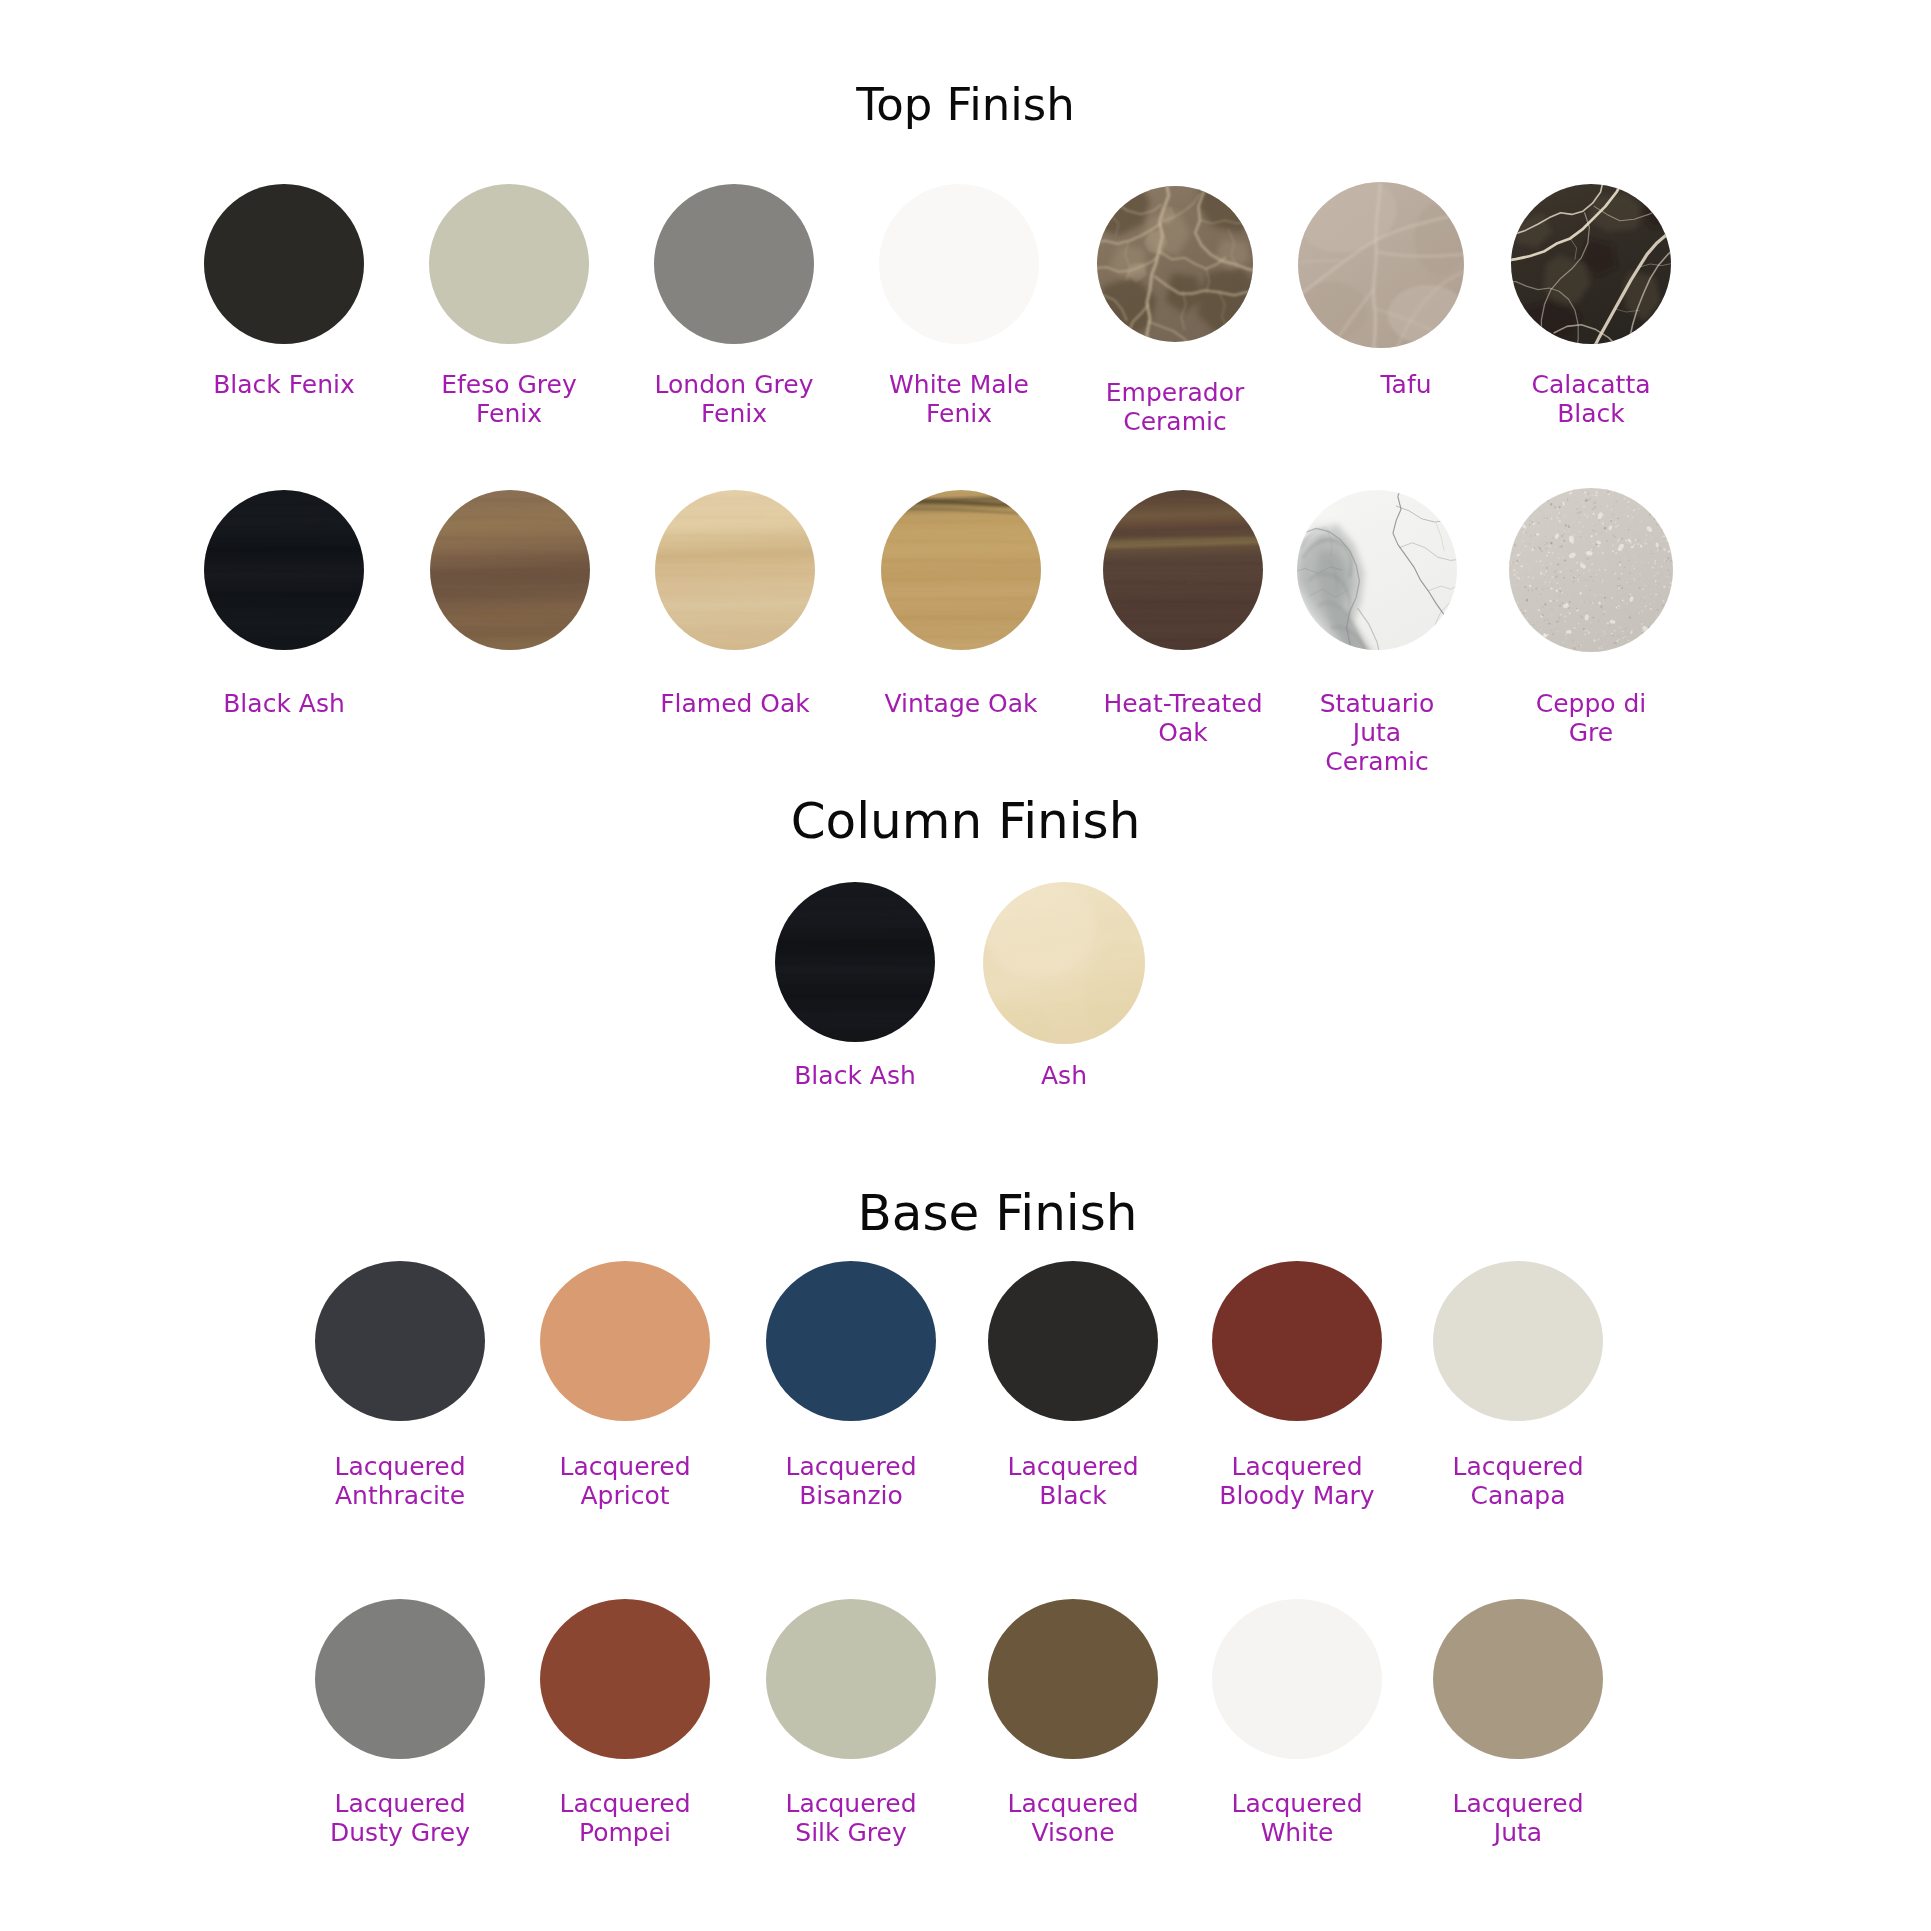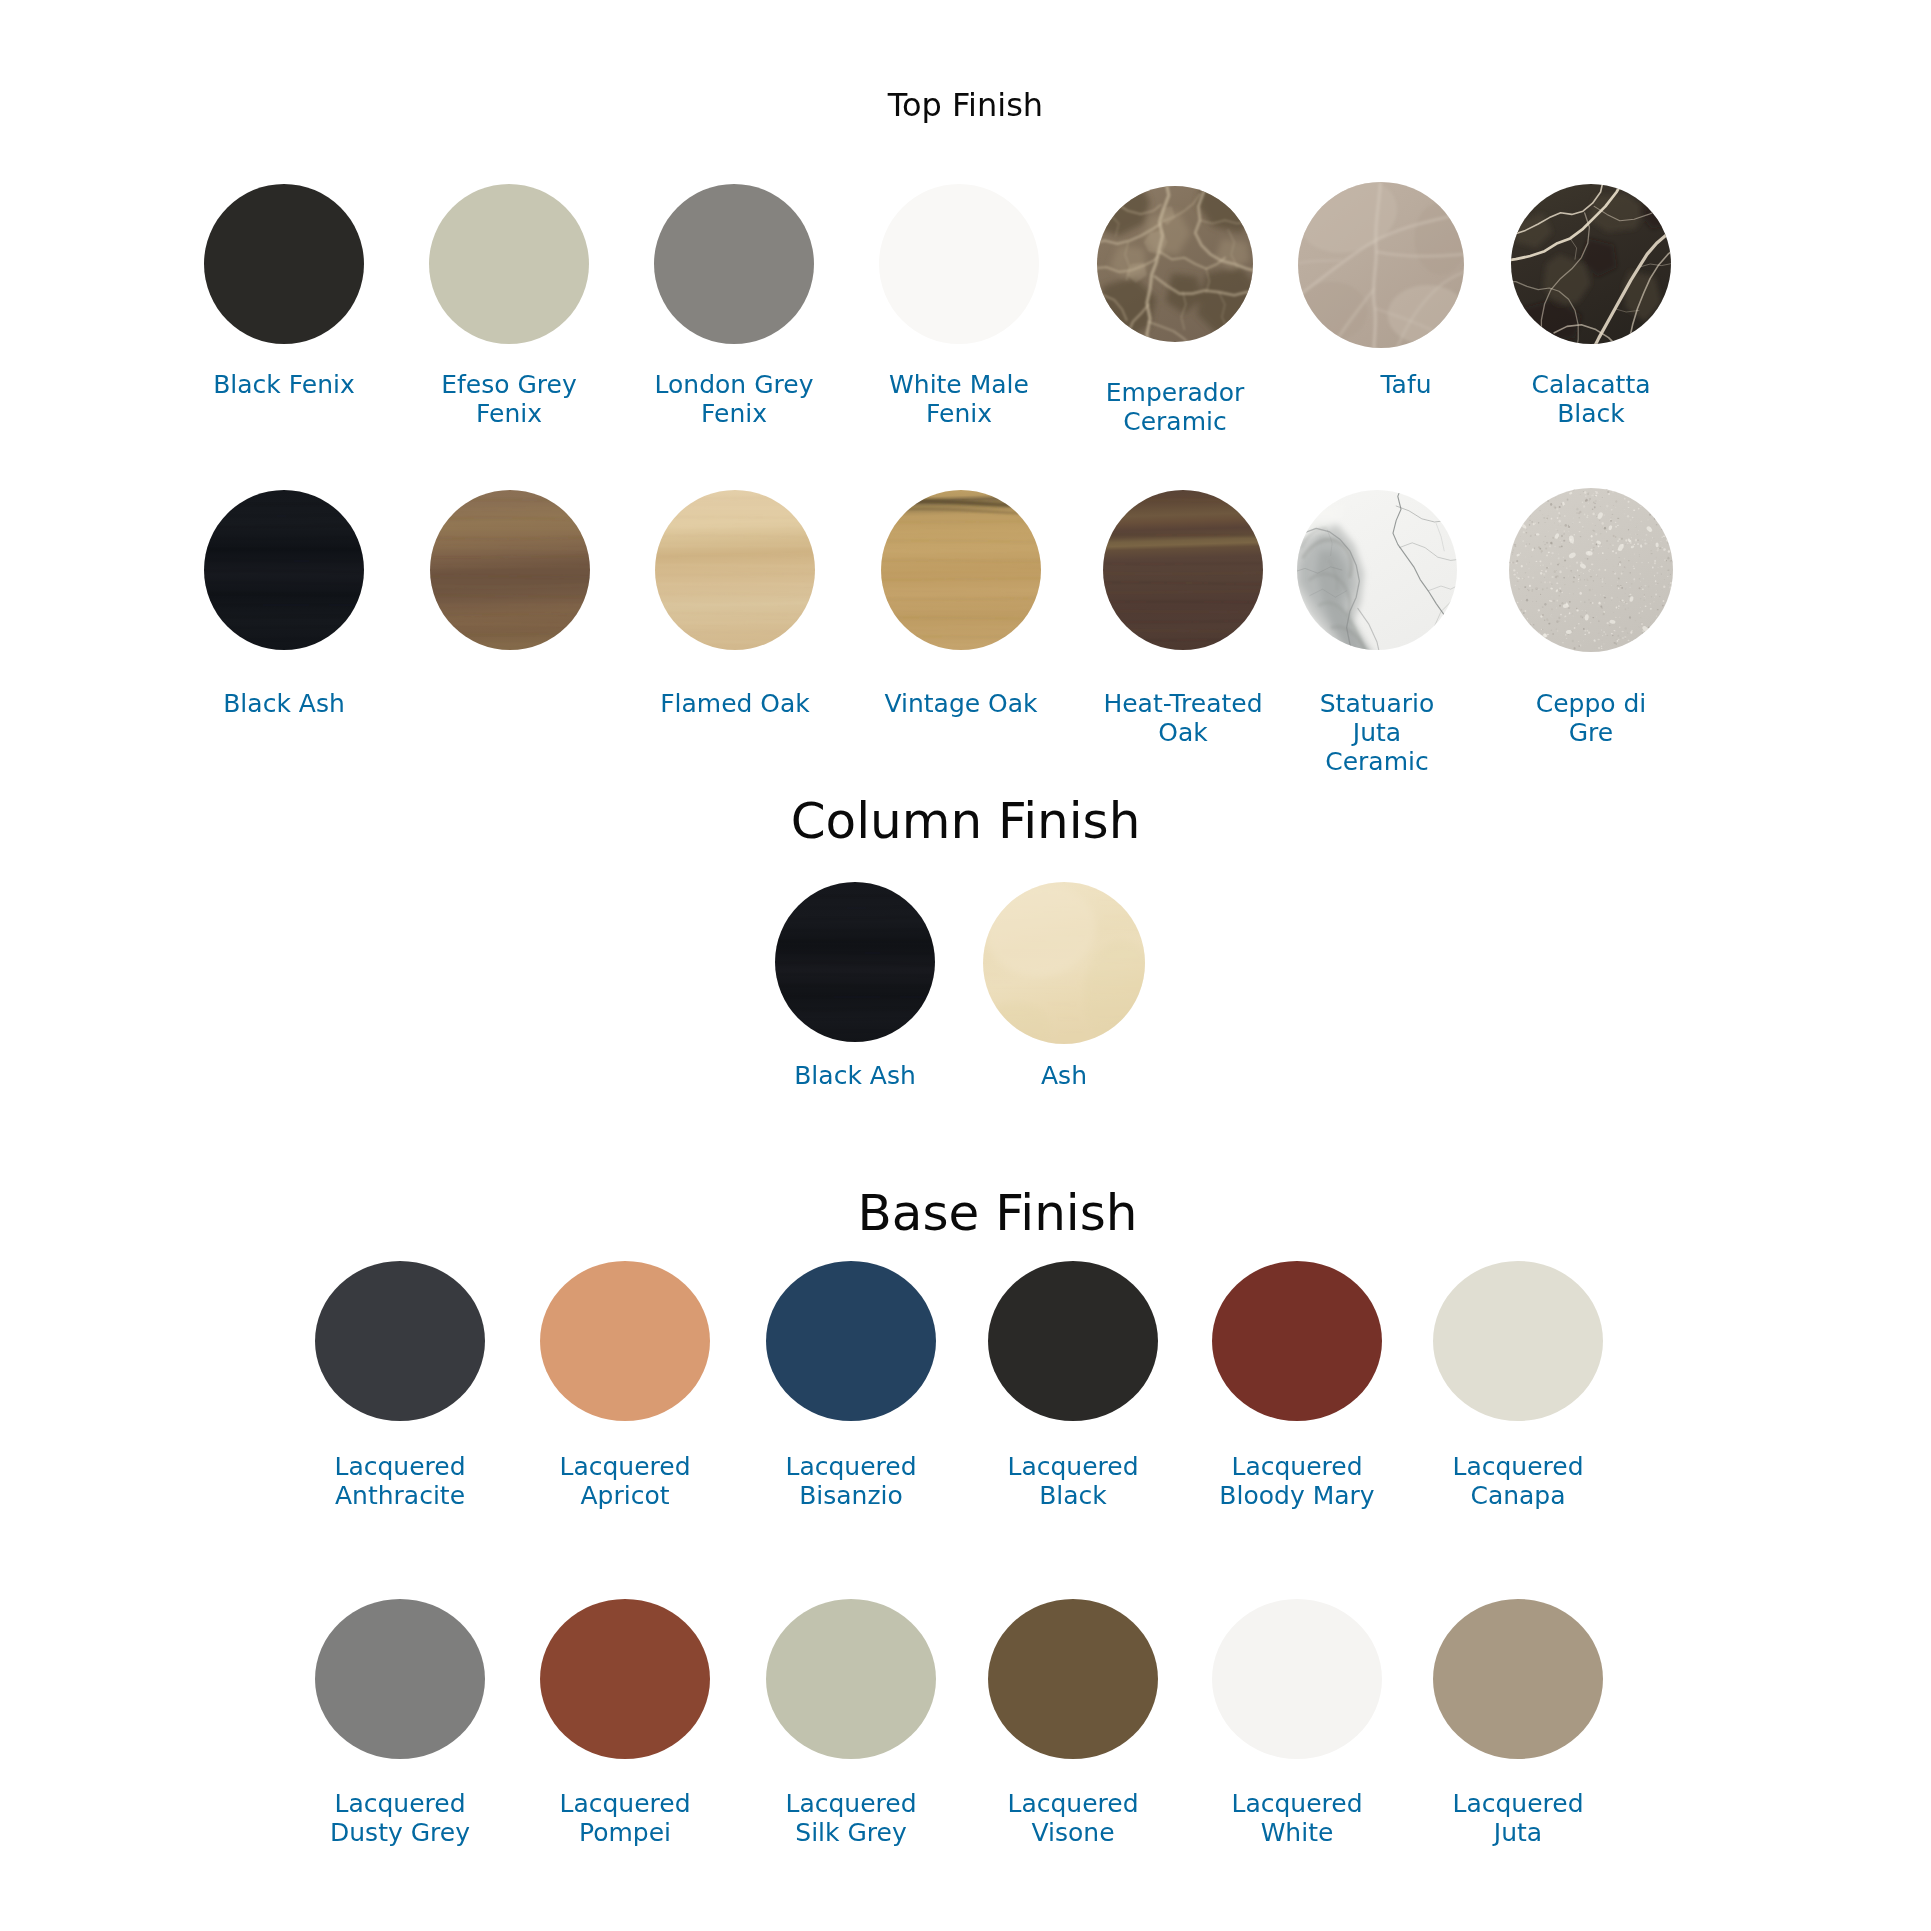--- a/index.html
+++ b/index.html
@@ -7,29 +7,29 @@
   body{width:1931px;height:1931px;position:relative;overflow:hidden;
        font-family:"DejaVu Sans", sans-serif;color:#000;
        -webkit-font-smoothing:antialiased;}
   #stage{position:absolute;left:0;top:0;width:1931px;height:1931px;}
   .section-title{position:absolute;text-align:center;
        font-family:"DejaVu Sans", sans-serif;font-weight:400;color:#0a0a0a;
        white-space:nowrap;letter-spacing:0px;}
   .swatch-item{position:absolute;}
   .swatch-disc{border-radius:50%;overflow:hidden;position:absolute;}
   .swatch-disc svg{display:block;width:100%;height:100%;}
-  .swatch-label{position:absolute;text-align:center;color:#0369a1;
+  .swatch-label{position:absolute;text-align:center;color:#a21caf;
        font-family:"DejaVu Sans", sans-serif;font-size:25px;line-height:29px;
        white-space:pre-line;}
 </style>
 </head>
 <body>
 
 <div id="stage">
-    <div class="section-title" style="left:0;width:1931px;top:76px;font-size:32px;line-height:58px;"><span>Top Finish</span></div>
+    <div class="section-title" style="left:0;width:1931px;top:76px;font-size:45px;line-height:58px;"><span>Top Finish</span></div>
     <div class="swatch-item" style="left:168px;top:184px;width:232px;height:160px;">
       <div class="swatch-disc" style="left:36px;top:0;width:160px;height:160px;">
         <div style="position:absolute;inset:0;background:#2a2926;"></div>
       </div>
     </div>
     <div class="swatch-label" style="left:139px;top:370px;width:290px;">Black Fenix</div>
     <div class="swatch-item" style="left:393px;top:184px;width:232px;height:160px;">
       <div class="swatch-disc" style="left:36px;top:0;width:160px;height:160px;">
         <div style="position:absolute;inset:0;background:#c7c6b2;"></div>
       </div>

